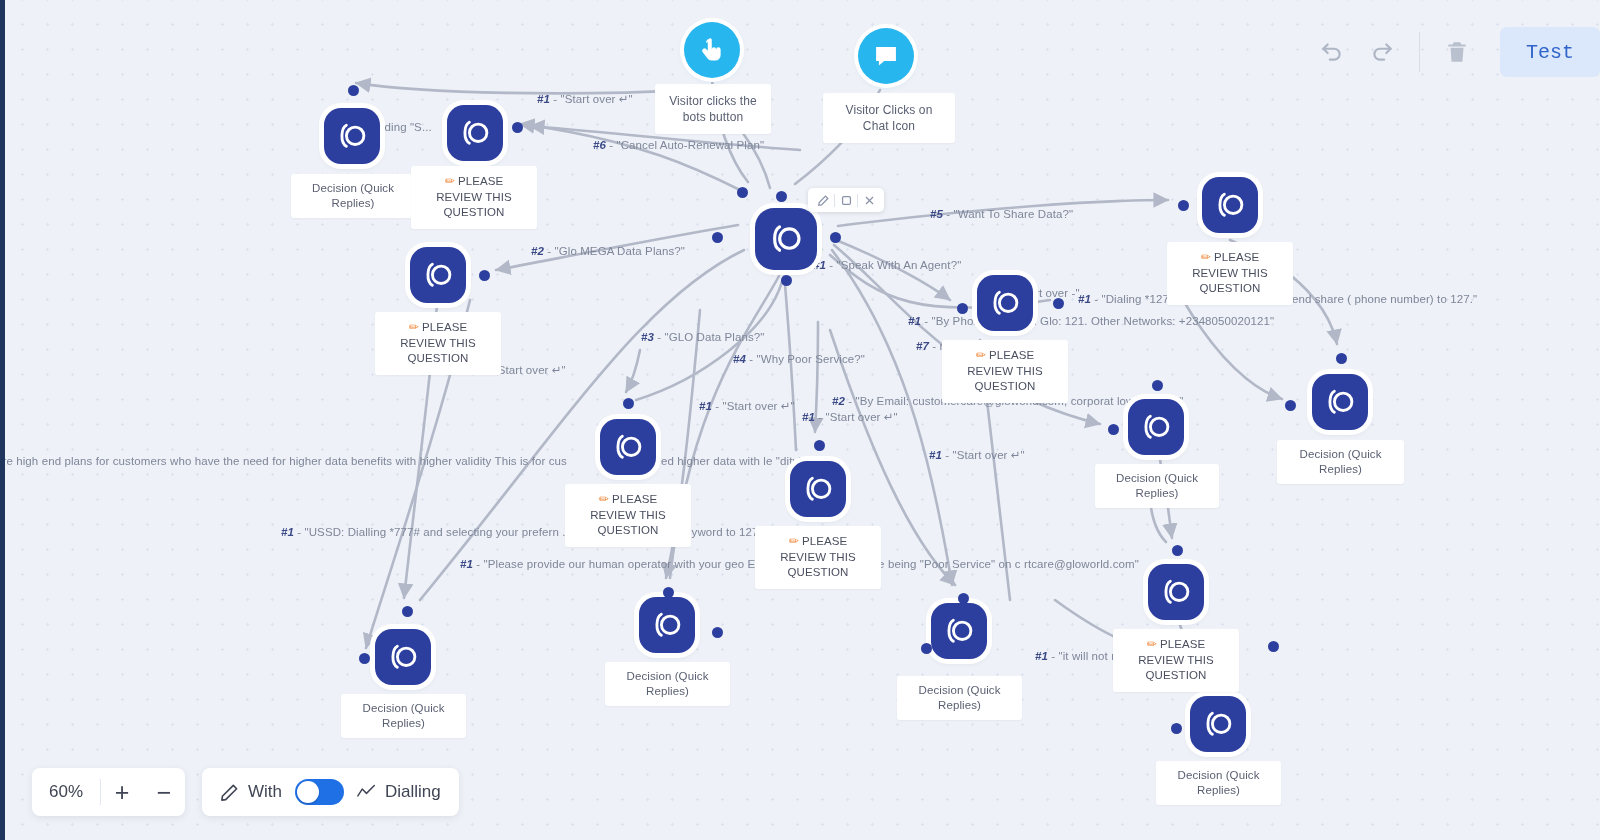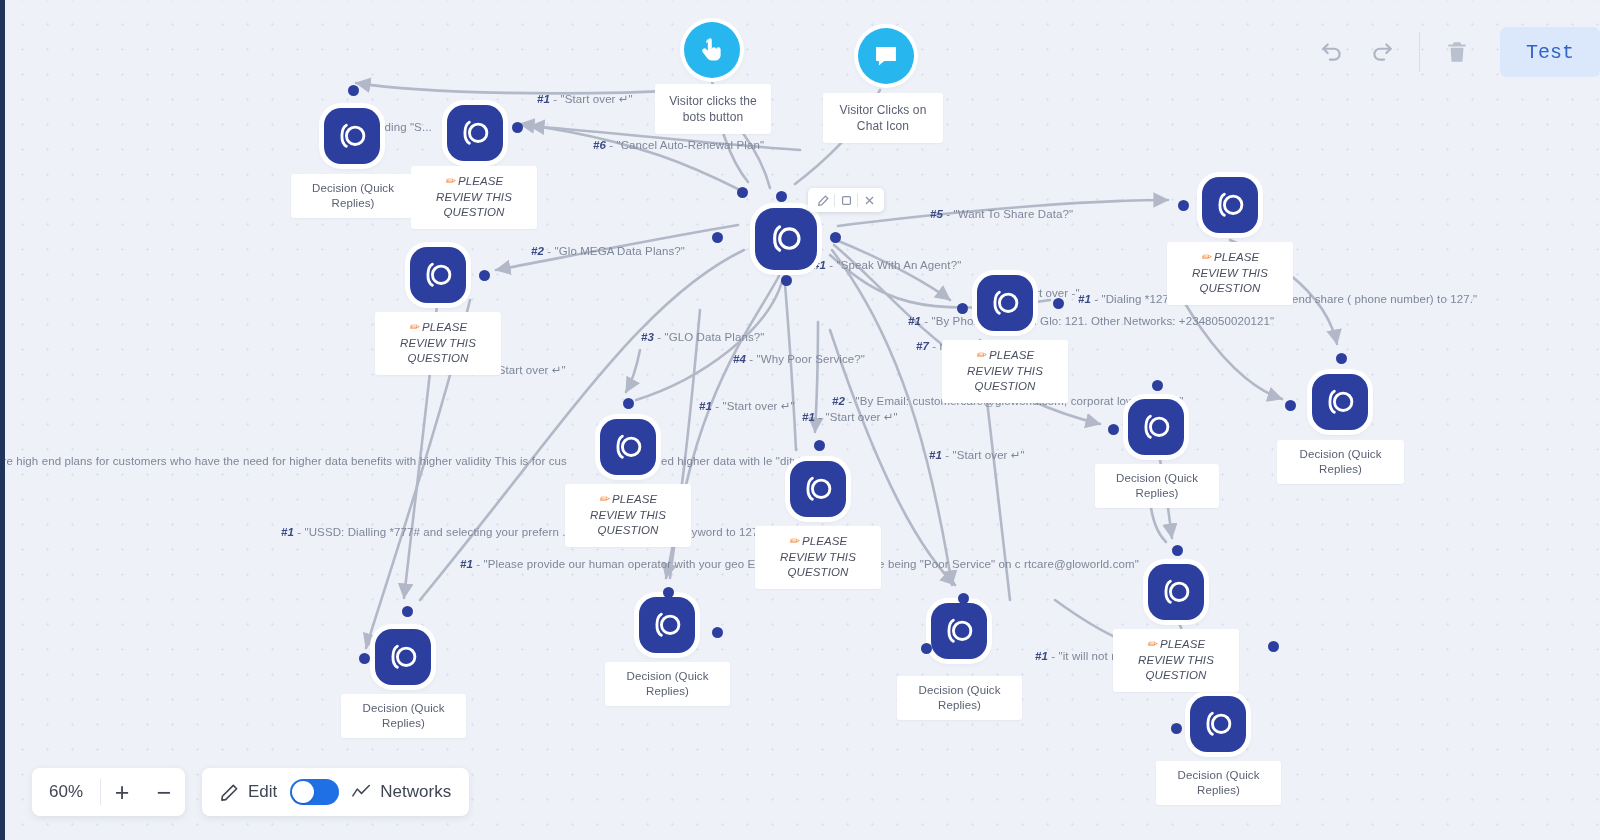--- a/index.html
+++ b/index.html
@@ -49,21 +49,21 @@
 
   
   .chip {
     position: absolute; background: #fff; border-radius: 3px;
     padding: 7px 12px; text-align: center;
     font-size: 11.5px; line-height: 15px; color: #5a6072;
     letter-spacing: .1px; z-index: 25; white-space: pre-line;
     box-shadow: 0 1px 2px rgba(60,70,100,.05);
   }
   .chip.review {
-    color: #4a4f60; font-size: 11.5px; line-height: 15.5px; padding: 8px 14px; font-style: italic;
+    color: #4a4f60; font-size: 11.5px; line-height: 15.5px; padding: 8px 14px;
   }
   .chip.review .pen { color: #f0873a; margin-right: 3px; font-size: 12px; }
   .chip.trigger { color: #5a6072; font-size: 12px; line-height: 16px; padding: 9px 14px; }
 
   
   .elabel {
     position: absolute; font-size: 11.5px; color: #8b93a8;
     white-space: nowrap; z-index: 18; letter-spacing: .1px;
   }
   .elabel b { color: #3b4a87; font-weight: 700; font-style: italic; }
@@ -209,21 +209,21 @@
             <path d="M7.4 5.6a4.6 4.6 0 0 1 1.3-2.4" stroke="#fff" stroke-width="1.3" fill="none"></path>
           </svg>
         </div>
         <div class="chip trigger" style="left: 655px; top: 84px; width: 116px;">Visitor clicks the
 bots button</div>
         <div class="trigger-circle" style="left: 858px; top: 28px;">
           <svg viewBox="0 0 24 24">
             <path d="M3.5 4.2h17v12.1h-10l-4.6 3.9v-3.9H3.5z"></path>
           </svg>
         </div>
-        <div class="chip trigger" style="left: 823px; top: 93px; width: 120px;">Visitor Clicks on
+        <div class="chip trigger" style="left: 823px; top: 93px; width: 132px;">Visitor Clicks on
 Chat Icon</div>
       </div>
     <div id="nodes-layer">
         <div class="node" style="left: 324px; top: 108px;">
           <svg viewBox="0 0 40 34">
             <path d="M13.5 4.5 C7 8, 6 25, 13.5 29.5" fill="none" stroke="#fff" stroke-width="3.4" stroke-linecap="round"></path>
             <circle cx="24" cy="17" r="10.4" fill="none" stroke="#fff" stroke-width="3.4"></circle>
           </svg>
         </div>
         <div class="chip" style="left: 291px; top: 174px; width: 124px;">Decision (Quick
@@ -434,23 +434,23 @@
     <div class="zoom-box">
       <div class="zoom-level">60%</div>
       <div class="zoom-divider"></div>
       <div class="zoom-btn">+</div>
       <div class="zoom-btn">−</div>
     </div>
     <div class="mode-box">
       <svg class="glyph" viewBox="0 0 20 20">
           <path d="M14 2.5l3.5 3.5L6 17.5l-4 .5.5-4z"></path>
         </svg>
-      <span class="lbl">Edit</span>
+      <span class="lbl">With</span>
       <div class="toggle">
           <div class="knob"></div>
         </div>
       <svg class="glyph" viewBox="0 0 22 20">
           <polyline points="1,14 6,6 11,11 20,2"></polyline>
         </svg>
-      <span class="lbl">Networks</span>
+      <span class="lbl">Dialling</span>
     </div>
   </div>
 </div>
 
 </body></html>

